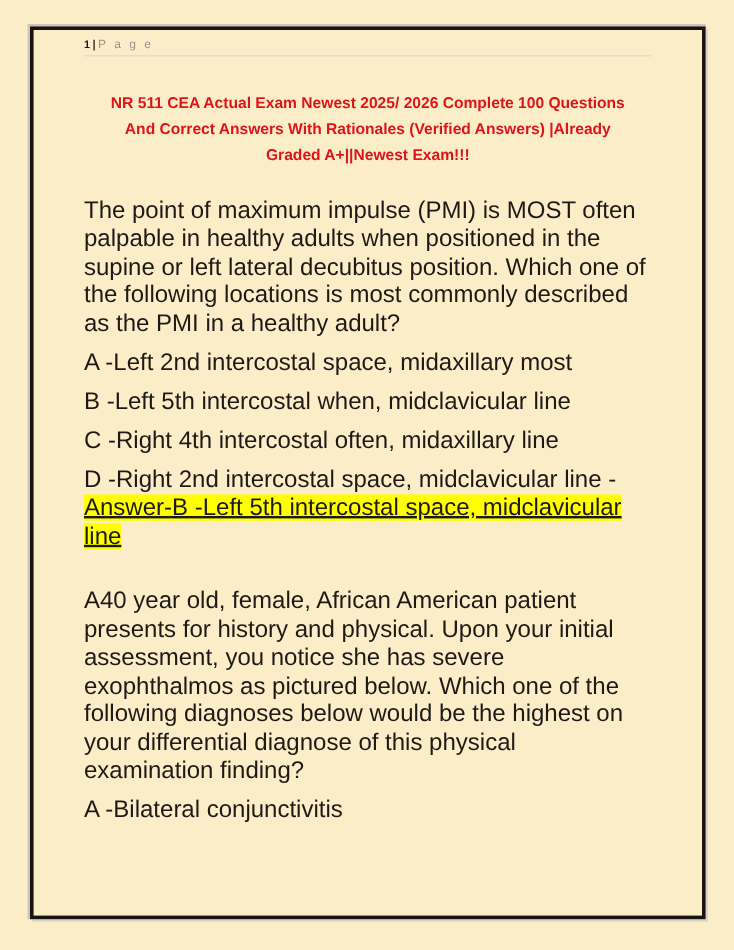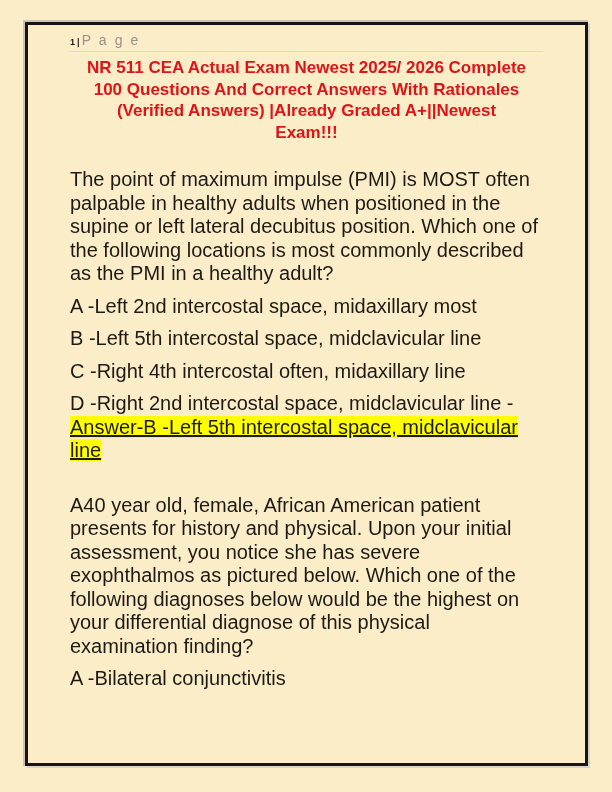--- a/index.html
+++ b/index.html
@@ -51,40 +51,40 @@
   }
   #doc-header .sep {
     color: #3a332b;
     font-weight: bold;
     font-size: 9.5px;
     padding: 0 2px;
   }
   #doc-header .pageword {
     letter-spacing: 2.1px;
     color: #9a9289;
-    font-size: 14px;
+    font-size: 10px;
   }
   #header-rule {
     margin: 3px 24px 0 24px;
     height: 1px;
     background: #dfd9cf;
   }
 
   
   #content {
     padding: 0 24px;
   }
 
   #doc-title {
     color: #dd1418;
     font-weight: bold;
-    font-size: 17px;
+    font-size: 13px;
     line-height: 21.5px;
     text-align: center;
-    margin-top: 5px;
+    margin-top: 28px;
     padding: 0 14px;
   }
 
   .para {
     color: #1d1a16;
     font-size: 20px;
     line-height: 23.5px;
     margin: 0;
     text-align: left;
   }
@@ -118,21 +118,21 @@
       <div class="gap-lg"></div>
 
       <p class="para">The point of maximum impulse (PMI) is MOST often palpable in healthy adults when positioned in the supine or left lateral decubitus position. Which one of the following locations is most commonly described as the PMI in a healthy adult?</p>
 
       <div class="gap-sm"></div>
 
       <p class="para">A -Left 2nd intercostal space, midaxillary most</p>
 
       <div class="gap-sm"></div>
 
-      <p class="para">B -Left 5th intercostal space, midclavicular line</p>
+      <p class="para">B -Left 5th intercostal when, midclavicular line</p>
 
       <div class="gap-sm"></div>
 
       <p class="para">C -Right 4th intercostal often, midaxillary line</p>
 
       <div class="gap-sm"></div>
 
       <p class="para"><span>D -Right 2nd intercostal space, midclavicular line -</span><br><span class="hl">Answer-B -Left 5th intercostal space, midclavicular line</span></p>
 
       <div class="gap-blank"></div>

